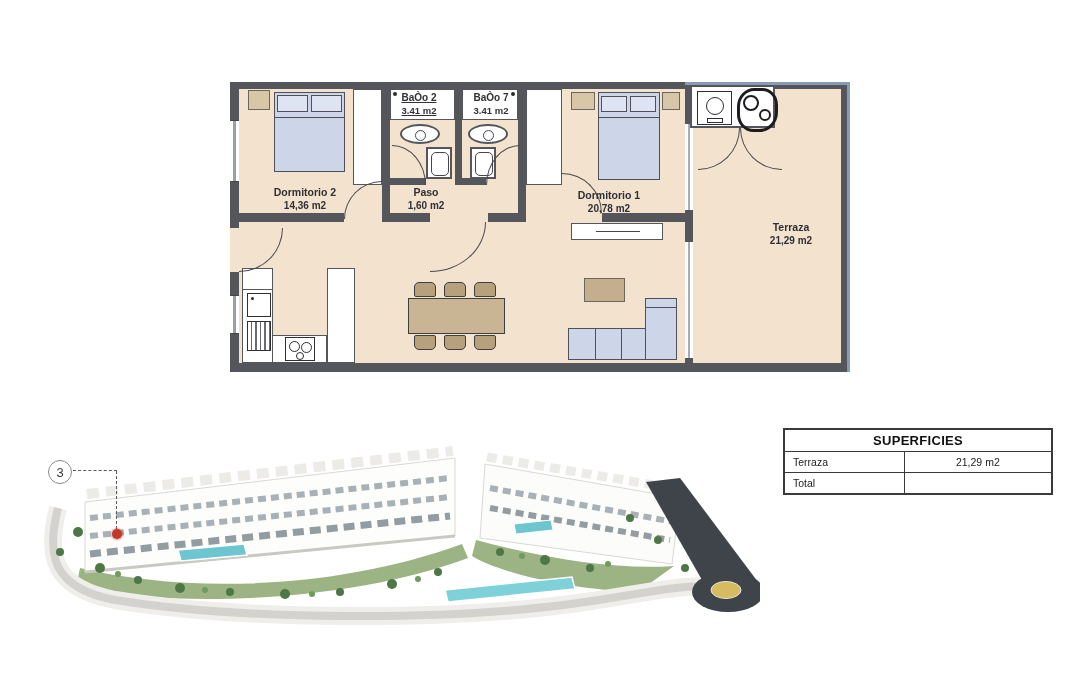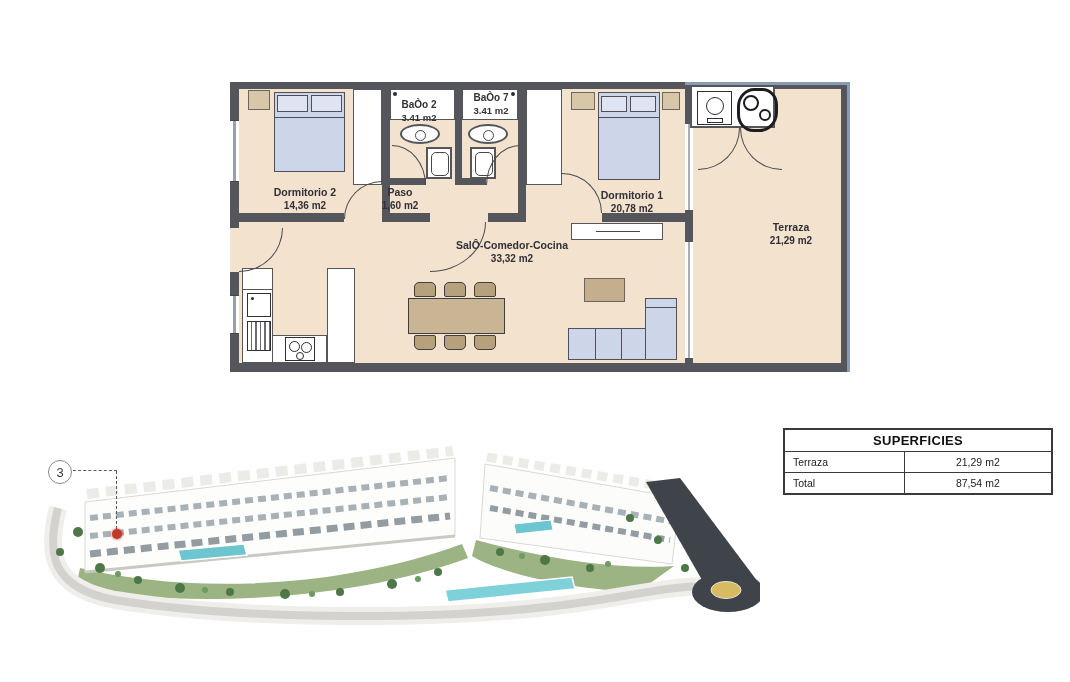--- a/index.html
+++ b/index.html
@@ -152,39 +152,35 @@
     <div class="arc" style="left:256px;top:63px;width:34px;height:40px;border-top:1.3px solid #4a4a50;border-left:1.3px solid #4a4a50;border-top-left-radius:100%;"></div>
     <div class="arc" style="left:200px;top:140px;width:56px;height:50px;border-right:1.3px solid #4a4a50;border-bottom:1.3px solid #4a4a50;border-bottom-right-radius:100%;"></div>
     <div class="arc" style="left:332px;top:91px;width:40px;height:40px;border-top:1.3px solid #4a4a50;border-right:1.3px solid #4a4a50;border-top-right-radius:100%;"></div>
     <div class="arc" style="left:468px;top:46px;width:42px;height:42px;border-right:1.3px solid #4a4a50;border-bottom:1.3px solid #4a4a50;border-bottom-right-radius:100%;"></div>
     <div class="arc" style="left:510px;top:46px;width:42px;height:42px;border-left:1.3px solid #4a4a50;border-bottom:1.3px solid #4a4a50;border-bottom-left-radius:100%;"></div>
 
     <div class="rlabel" style="left:15px;top:104px;width:120px;">
       <span class="rname">Dormitorio 2</span>
       <span class="rarea">14,36 m2</span>
     </div>
-    <div class="rlabel" style="left:154px;top:16px;width:70px;font-size:10px;">
+    <div class="rlabel" style="left:154px;top:9px;width:70px;font-size:10px;text-decoration:underline;">
       <span class="rname" style="font-size:10px;">BaÒo 2</span>
       <span class="rarea" style="font-size:9.5px;">3.41 m2</span>
     </div>
     <div class="rlabel" style="left:226px;top:9px;width:70px;font-size:10px;">
       <span class="rname" style="font-size:10px;">BaÒo 7</span>
       <span class="rarea" style="font-size:9.5px;">3.41 m2</span>
     </div>
-    <div class="rlabel" style="left:130px;top:104px;width:80px;">
+    <div class="rlabel" style="left:156px;top:104px;width:80px;">
       <span class="rname">Paso</span>
       <span class="rarea">1,60 m2</span>
     </div>
-    <div class="rlabel" style="left:342px;top:107px;width:120px;">
+    <div class="rlabel" style="left:319px;top:107px;width:120px;">
       <span class="rname">Dormitorio 1</span>
       <span class="rarea">20,78 m2</span>
-    </div>
-    <div class="rlabel" style="left:182px;top:157px;width:200px;">
-      <span class="rname">SalÔ-Comedor-Cocina</span>
-      <span class="rarea">33,32 m2</span>
     </div>
     <div class="rlabel" style="left:501px;top:139px;width:120px;">
       <span class="rname">Terraza</span>
       <span class="rarea">21,29 m2</span>
     </div>
   </div>
 
   <svg class="abs" style="left:30px;top:440px;" width="730" height="200" viewBox="0 0 730 200" aria-label="aerial render of residential development">
 
     <path d="M50,128 C150,152 300,152 432,104 L438,118 C320,162 150,168 46,148 Z" fill="#9cb483"></path>
@@ -253,17 +249,16 @@
   <div class="reddot"></div>
 
   <div class="stable">
     <div class="sthead">SUPERFICIES</div>
     <div class="strow">
       <div class="stlabel">Terraza</div>
       <div class="stvalue">21,29 m2</div>
     </div>
     <div class="strow">
       <div class="stlabel">Total</div>
-      <div class="stvalue">87,54 m2</div>
     </div>
   </div>
 
 </div>
 
 </body></html>

